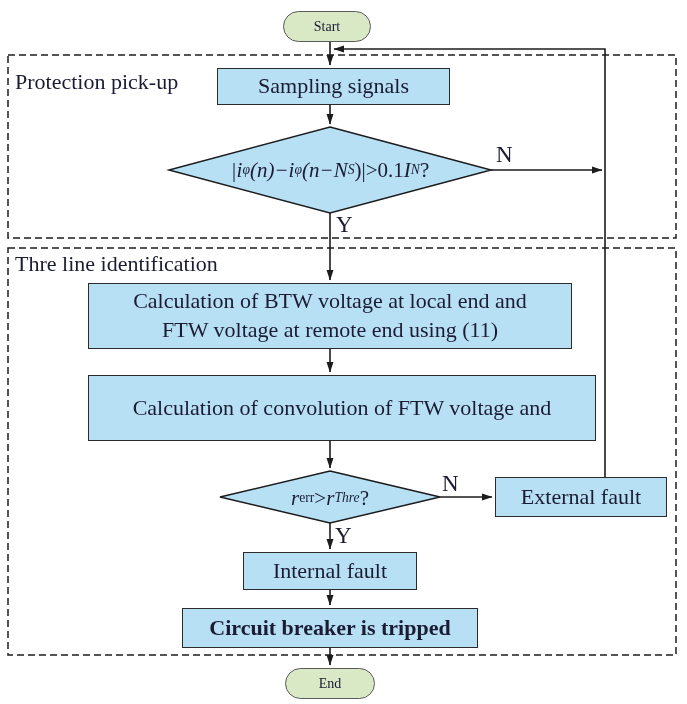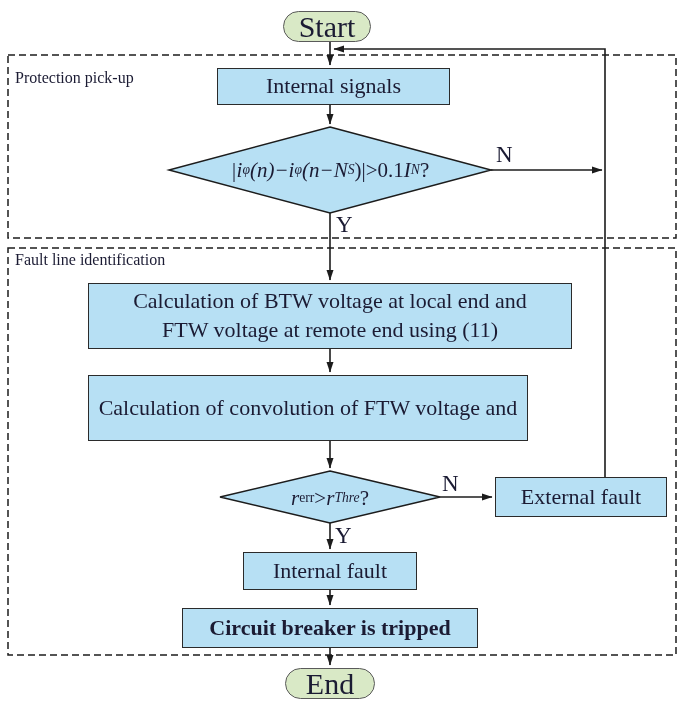--- a/index.html
+++ b/index.html
@@ -14,22 +14,22 @@
   .stage{
     position:relative;width:687px;height:704px;background:#ffffff;
     font-family:"Liberation Serif", serif;color:var(--text);overflow:hidden;
   }
   .layer{position:absolute;left:0;top:0;}
   .node{position:absolute;display:flex;align-items:center;justify-content:center;
     text-align:center;box-sizing:border-box;}
   .process{background:var(--process-fill);border:1.6px solid var(--process-border);
     font-size:22px;line-height:1.3;}
   .terminal{background:var(--terminal-fill);border:1.6px solid var(--terminal-border);
-    border-radius:16px;font-size:30px;}
-  .section-label{position:absolute;font-size:16px;white-space:nowrap;}
+    border-radius:16px;font-size:14px;}
+  .section-label{position:absolute;font-size:22px;white-space:nowrap;}
   .diamond-text{position:absolute;display:flex;align-items:center;justify-content:center;
     font-size:21px;white-space:nowrap;}
   .branch-label{position:absolute;font-size:23px;line-height:1;}
   .it{font-style:italic;}
   sub{font-size:0.65em;line-height:0;}
   .twoline div{white-space:nowrap;}
 </style>
 </head>
 <body>
 
@@ -61,39 +61,39 @@
       <line x1="330" y1="648" x2="330" y2="665" marker-end="url(#arr)"></line>
     </g>
 
     <g fill="#b7e0f4" stroke="#1c1c1c" stroke-width="1.5">
       <polygon points="330,127 491,170 330,213 169,170"></polygon>
       <polygon points="330,471 440,497 330,523 220,497"></polygon>
     </g>
   </svg>
 
   <div class="section-label" style="left:15px;top:69px;">Protection pick-up</div>
-  <div class="section-label" style="left:15px;top:251px;">Fault line identification</div>
+  <div class="section-label" style="left:15px;top:251px;">Thre line identification</div>
 
   <div class="node terminal" style="left:283px;top:11px;width:88px;height:31px;">
     <span>Start</span>
   </div>
   <div class="node terminal" style="left:285px;top:668px;width:90px;height:31px;">
     <span>End</span>
   </div>
 
   <div class="node process" style="left:217px;top:68px;width:233px;height:37px;">
-    <span>Internal signals</span>
+    <span>Sampling signals</span>
   </div>
 
   <div class="node process twoline" style="left:88px;top:283px;width:484px;height:66px;flex-direction:column;">
     <div>Calculation of BTW voltage at local end and</div>
     <div>FTW voltage at remote end using (11)</div>
   </div>
 
-  <div class="node process twoline" style="left:88px;top:375px;width:440px;height:66px;flex-direction:column;">
+  <div class="node process twoline" style="left:88px;top:375px;width:508px;height:66px;flex-direction:column;">
     <div>Calculation of convolution of FTW voltage and</div>
   </div>
 
   <div class="node process" style="left:495px;top:477px;width:172px;height:40px;">
     <span>External fault</span>
   </div>
 
   <div class="node process" style="left:243px;top:552px;width:174px;height:38px;">
     <span>Internal fault</span>
   </div>

